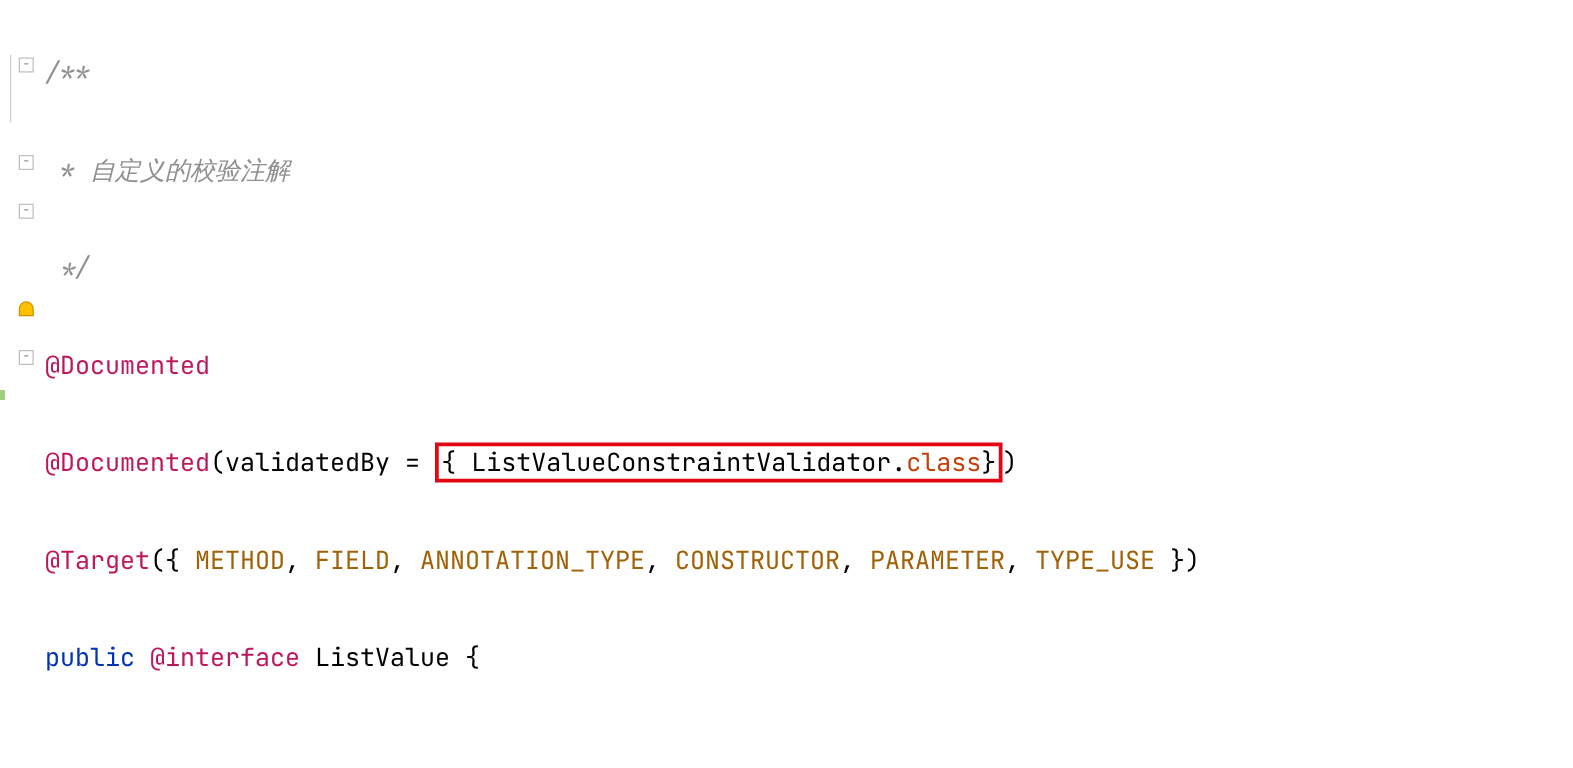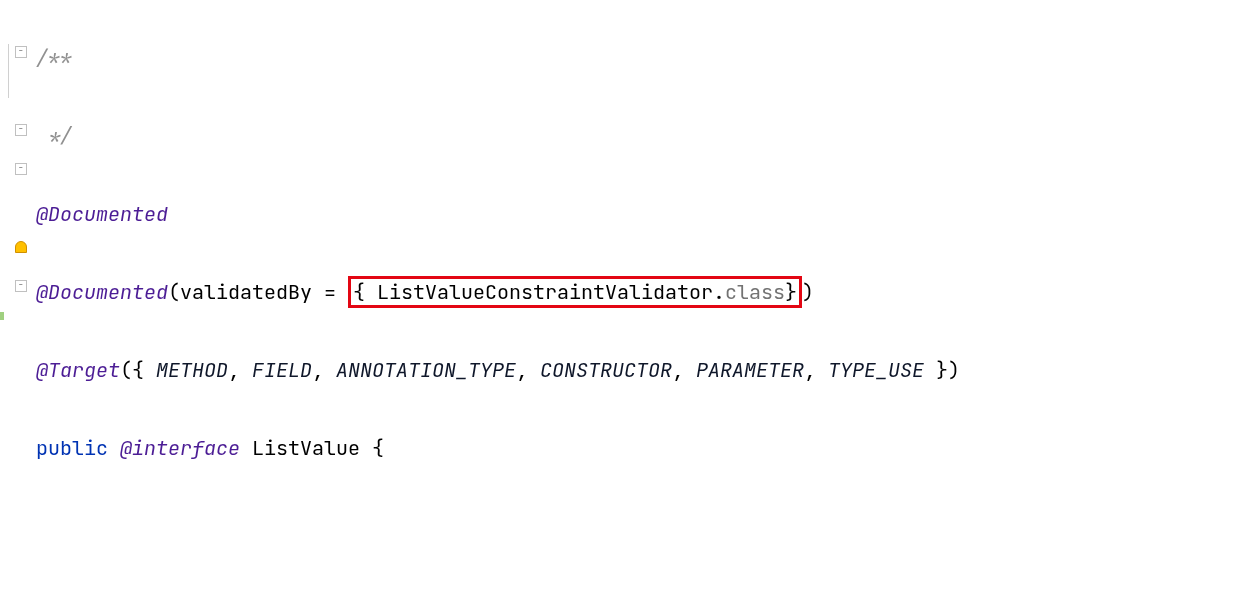--- a/index.html
+++ b/index.html
@@ -62,25 +62,25 @@
     background: #d0d0d0;
   }
   .code {
     flex: 1;
     padding-left: 4px;
     white-space: pre;
   }
   .line { display: block; height: 39px; }
   .caret-line { background: #fcfaed; }
   .comment { color: #909090; font-style: italic; }
-  .annotation { color: #4c1d95; font-style: italic; }
+  .annotation { color: #be185d; }
   .keyword { color: #0033b3; }
-  .kw-const { color: #0f172a; font-style: italic; }
+  .kw-const { color: #a16207; }
   .type-name { color: #000000; }
-  .class-kw { color: #737373; text-align: center; }
+  .class-kw { color: #c2410c; text-align: center; }
   .paren-hl { background: #bde5f8; }
   .redbox {
     border: 3px solid #e30613;
     padding: 0 2px;
   }
 </style>
 </head>
 <body>
 
 <div class="editor">
@@ -99,20 +99,21 @@
         <div class="lamp"></div>
       </div>
     <div class="gutter-icon" style="top:279px;">
         <div class="fold-minus"></div>
       </div>
     <div class="green-change" style="top:312px; height:8px;"></div>
   </div>
 
   <div class="code">
 <span class="line"><span class="comment">/**</span></span>
+<span class="line"><span class="comment"> * 自定义的校验注解</span></span>
 <span class="line"><span class="comment"> */</span></span>
 <span class="line"><span class="annotation">@Documented</span></span>
 <span class="line"><span class="annotation">@Documented</span><span>(</span><span>validatedBy = </span><span class="redbox"><span>{ </span><span>ListValueConstraintValidator</span><span>.</span><span class="class-kw">class</span><span>}</span></span><span>)</span></span>
 <span class="line"><span class="annotation">@Target</span><span>({ </span><span class="kw-const">METHOD</span><span>, </span><span class="kw-const">FIELD</span><span>, </span><span class="kw-const">ANNOTATION_TYPE</span><span>, </span><span class="kw-const">CONSTRUCTOR</span><span>, </span><span class="kw-const">PARAMETER</span><span>, </span><span class="kw-const">TYPE_USE</span><span> })</span></span>
 <span class="line"><span class="keyword">public </span><span class="annotation">@interface</span><span class="type-name"> ListValue </span><span>{</span></span>
 
 
 
 
 

